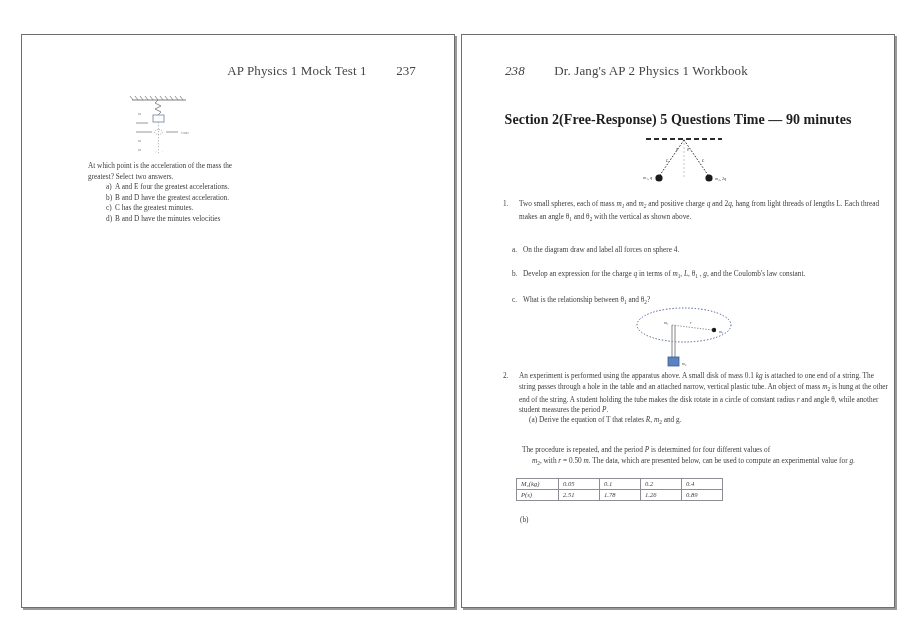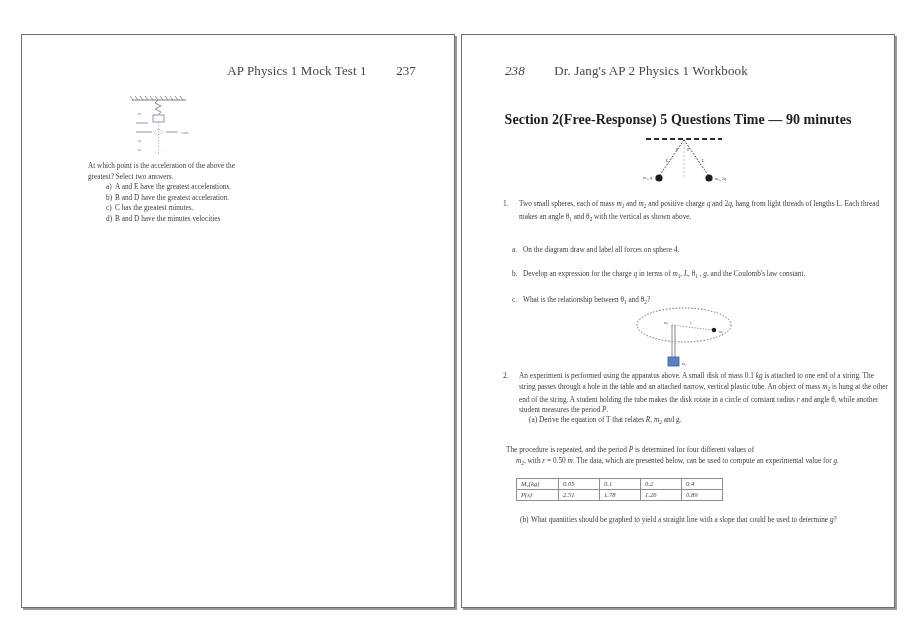--- a/index.html
+++ b/index.html
@@ -146,21 +146,21 @@
     top: 0;
   }
   .indent-sub { display: block; padding-left: 10px; }
 
   
   #p-q1     { left: 41px;  top: 157px; width: 370px; }
   #p-a      { left: 50px;  top: 203px; width: 360px; }
   #p-b      { left: 50px;  top: 227px; width: 362px; }
   #p-c      { left: 50px;  top: 253px; width: 360px; }
   #p-q2     { left: 41px;  top: 329px; width: 370px; }
-  #p-repeat { left: 44px;  top: 403px; width: 366px; }
+  #p-repeat { left: 60px;  top: 403px; width: 366px; }
   #p-bq     { left: 58px;  top: 473px; width: 352px; }
 
   
   .data-table-wrap {
     position: absolute;
     left: 54px;
     top: 443px;
   }
   table.data-table {
     border-collapse: collapse;
@@ -230,25 +230,25 @@
 
         <g fill="#4e4e54" font-size="3.2" font-family="Liberation Serif, serif">
           <text x="57" y="40.6">x max</text>
           <text x="33" y="50.6">·</text>
           <text x="30" y="59.6">·.·</text>
           <text x="38" y="59.6">·</text>
         </g>
       </svg>
 
       <div class="q-block">
-        <p class="q-stem">At which point is the acceleration of the above the greatest?  Select two answers.</p>
+        <p class="q-stem">At which point is the acceleration of the mass the greatest?  Select two answers.</p>
         <ol class="choices">
           <li>
             <span class="mark">a)</span>
-            <span>A and E have the greatest accelerations.</span>
+            <span>A and E four the greatest accelerations.</span>
           </li>
           <li>
             <span class="mark">b)</span>
             <span>B and D have the greatest acceleration.</span>
           </li>
           <li>
             <span class="mark">c)</span>
             <span>C has the greatest minutes.</span>
           </li>
           <li>
@@ -352,19 +352,18 @@
               <td class="val">1.78</td>
               <td class="val">1.26</td>
               <td class="val">0.89</td>
             </tr>
           </tbody>
         </table>
       </div>
 
       <p class="para hang" id="p-bq">
         <span class="lbl">(b)</span>
-        <span>What quantities should be graphed to yield a straight line with a slope that could be used to determine <em>g</em>?</span>
       </p>
 
     </div>
   </div>
 
 </div>
 
 </body></html>

